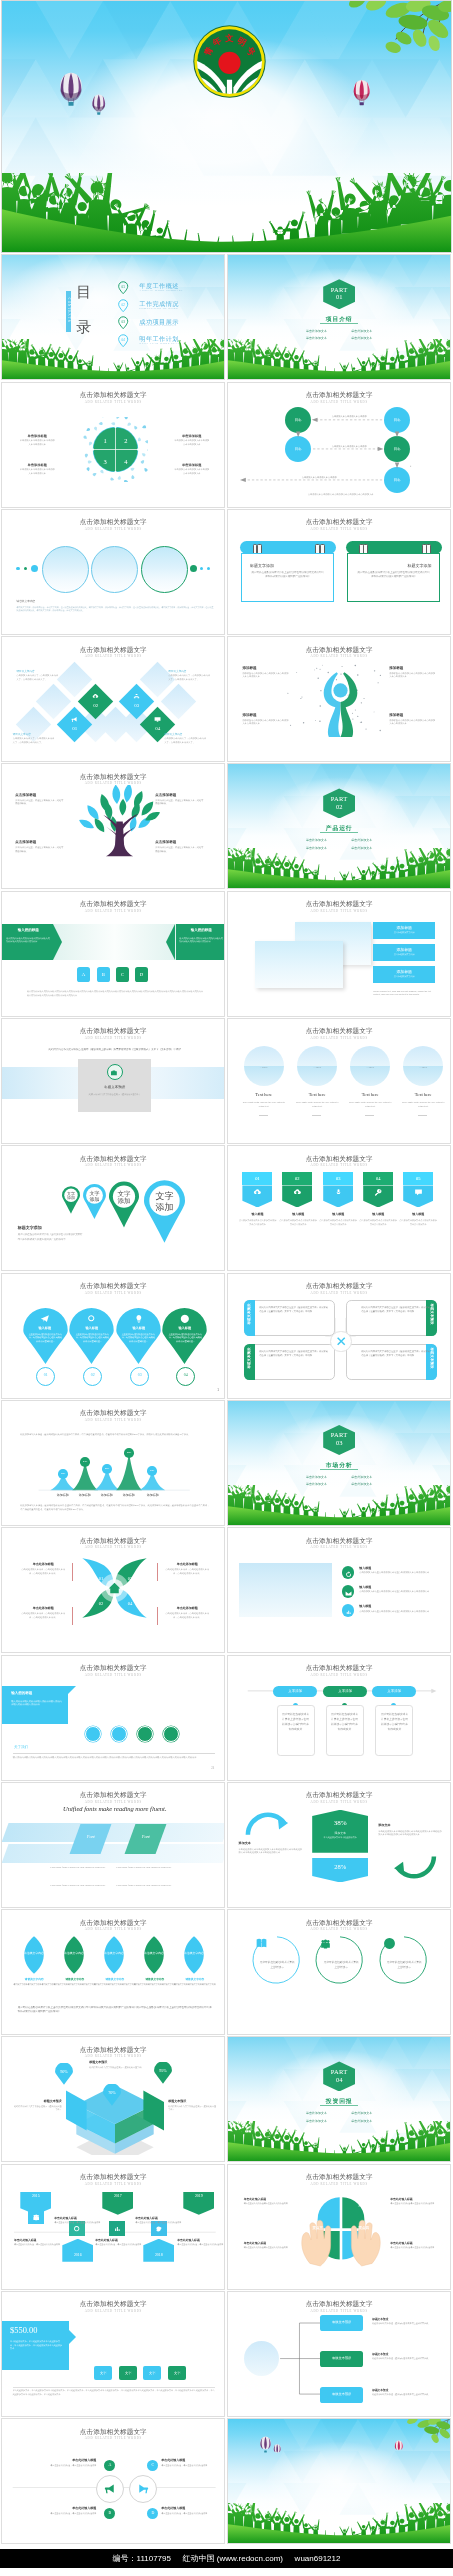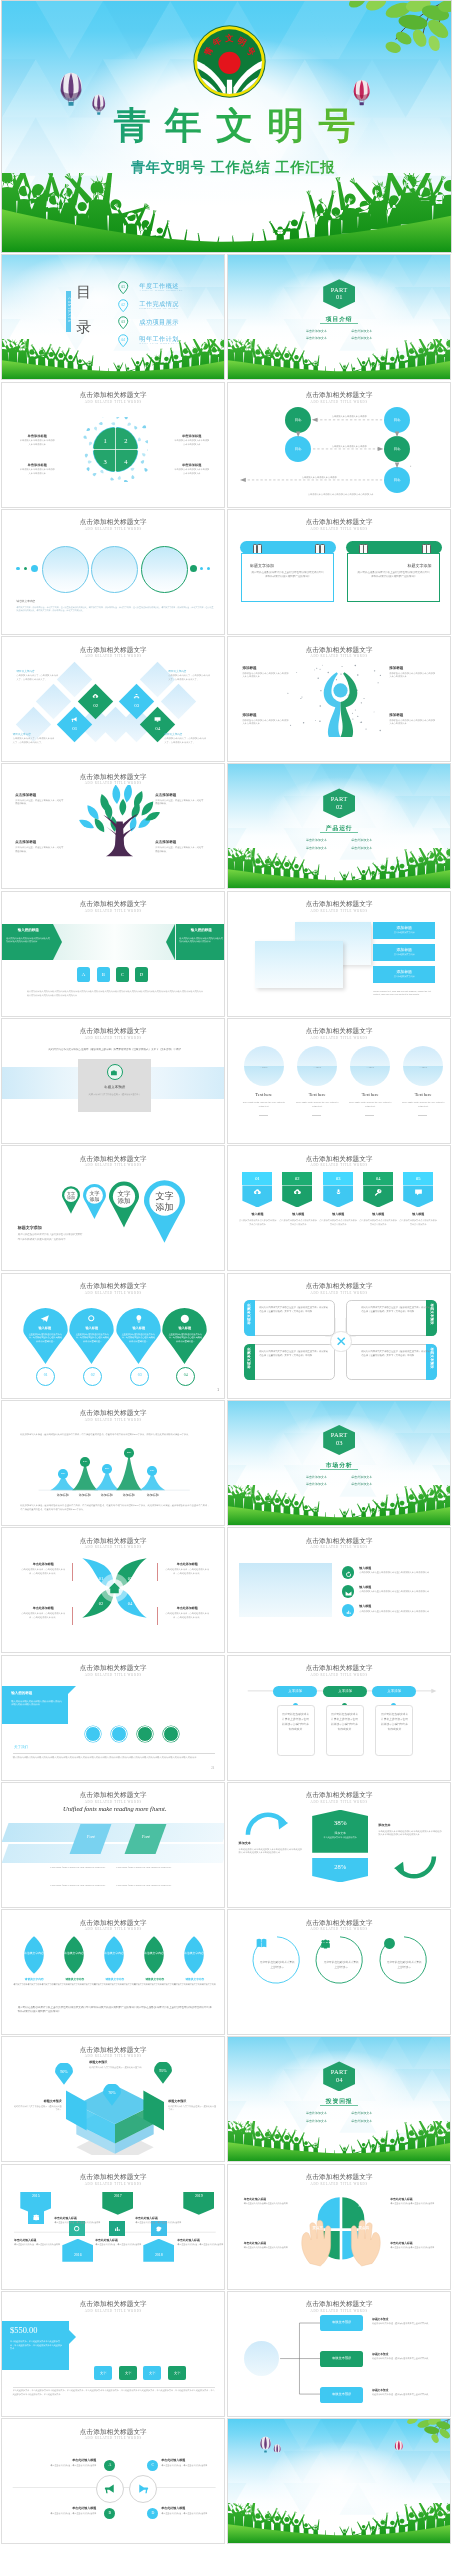--- a/index.html
+++ b/index.html
@@ -225,22 +225,20 @@
          <g class="lgtext" fill="#e4141c">
             <text x="23.6" y="44.7" text-anchor="middle" font-size="13" font-weight="bold" transform="rotate(-64 23.6 40.2)">青</text>
             <text x="36.9" y="30.0" text-anchor="middle" font-size="13" font-weight="bold" transform="rotate(-32 36.9 25.5)">年</text>
             <text x="56.0" y="24.5" text-anchor="middle" font-size="13" font-weight="bold" transform="rotate(0 56.0 20.0)">文</text>
             <text x="75.1" y="30.0" text-anchor="middle" font-size="13" font-weight="bold" transform="rotate(32 75.1 25.5)">明</text>
             <text x="88.4" y="44.7" text-anchor="middle" font-size="13" font-weight="bold" transform="rotate(64 88.4 40.2)">号</text>
           </g>
        </svg>
      </div>
 
-     <div class="cv-title">青年文明号</div>
-     <div class="cv-sub">青年文明号 工作总结 工作汇报</div>
 
      <svg class="cv-crowd" viewBox="0 0 694 122" preserveAspectRatio="none">
        <defs>
          <linearGradient id="gfield" x1="0" y1="0" x2="0" y2="1">
            <stop offset="0" stop-color="#6fd13a"></stop>
             <stop offset="1" stop-color="#0f9214"></stop>
          </linearGradient>
          <linearGradient id="gppl" x1="0" y1="0" x2="0" y2="1">
            <stop offset="0" stop-color="#3cb432"></stop>
             <stop offset="1" stop-color="#0c8a12"></stop>
@@ -1837,14 +1835,19 @@
     <g fill="url(#ppend)" class="crowdppl">
             <path d="M2 1.1 a5.7 5.7 0 1 0 0.01 0 Z M-6.2 41.6 L-5.0 16.9 Q2 14.2 9.0 16.9 L10.2 41.6 Z M-7.2 17.9 L-11.0 -10.2 L-12.7 -14.8 L-11.7 -15.0 L-9.2 -10.6 L-10.9 -15.5 L-9.8 -15.7 L-9.2 -10.6 L-9.0 -15.5 L-7.9 -15.7 L-9.2 -10.6 L-8.0 -10.8 L-1.9 17.0 Z M7.7 15.8 L31.4 9.4 L35.7 7.0 L36.0 8.1 L31.9 11.1 L36.6 8.7 L37.0 9.8 L31.9 11.1 L36.9 10.7 L37.2 11.7 L31.9 11.1 L32.3 12.3 L9.4 21.0 Z M17 3.7 a5.2 5.2 0 1 0 0.01 0 Z M14.9 5.3 L11.4 1.1 L14.9 4.1 Z M17.0 4.7 L16.0 -0.7 L17.6 3.7 Z M19.0 5.2 L20.8 0.1 L20.1 4.7 Z M20.6 6.7 L24.7 3.1 L21.7 6.7 Z M21.1 8.8 L26.5 7.7 L22.2 9.4 Z M20.6 10.8 L25.8 12.6 L21.2 11.9 Z M19.2 12.4 L22.8 16.5 L19.2 13.6 Z M17.1 13.0 L18.3 18.4 L16.5 14.0 Z M15.1 12.5 L13.4 17.7 L14.0 13.1 Z M9.6 40.4 L10.6 18.1 Q17 15.6 23.4 18.1 L24.4 40.4 Z M8.9 19.7 L-1.2 -1.5 L-4.0 -5.0 L-3.1 -5.5 L0.3 -2.3 L-2.6 -6.1 L-1.7 -6.6 L0.3 -2.3 L-0.9 -6.6 L-0.0 -7.1 L0.3 -2.3 L1.3 -2.8 L13.2 17.3 Z M20.7 17.4 L32.0 -3.2 L33.1 -7.5 L34.0 -7.0 L33.4 -2.4 L34.8 -7.0 L35.7 -6.6 L33.4 -2.4 L36.3 -5.9 L37.2 -5.5 L33.4 -2.4 L34.4 -2.0 L25.2 19.6 Z M32 4.3 a5.2 5.2 0 1 0 0.01 0 Z M29.9 5.9 L26.3 1.7 L29.9 4.7 Z M32.0 5.3 L30.9 -0.1 L32.6 4.3 Z M34.1 5.9 L35.9 0.6 L35.1 5.3 Z M35.6 7.4 L39.8 3.7 L36.8 7.4 Z M36.2 9.5 L41.6 8.4 L37.2 10.1 Z M35.7 11.5 L40.9 13.3 L36.3 12.6 Z M34.2 13.1 L37.9 17.3 L34.2 14.3 Z M32.1 13.7 L33.3 19.2 L31.5 14.8 Z M30.0 13.2 L28.3 18.5 L29.0 13.8 Z M24.5 41.5 L25.5 18.8 Q32 16.3 38.5 18.8 L39.5 41.5 Z M24.1 20.9 L11.2 3.8 L7.7 1.0 L8.4 0.4 L12.4 2.8 L8.8 -0.4 L9.6 -1.0 L12.4 2.8 L10.4 -1.3 L11.1 -1.9 L12.4 2.8 L13.3 2.1 L27.9 17.7 Z M35.5 19.0 L40.5 -7.9 L40.2 -12.4 L41.2 -12.3 L42.1 -7.7 L42.0 -12.5 L43.0 -12.4 L42.1 -7.7 L43.7 -11.9 L44.7 -11.8 L42.1 -7.7 L43.2 -7.5 L40.5 19.7 Z M47 15.7 a4.4 4.4 0 1 0 0.01 0 Z M40.7 46.8 L41.6 27.9 Q47 25.8 52.4 27.9 L53.3 46.8 Z M39.9 28.6 L37.0 6.9 L35.7 3.4 L36.5 3.3 L38.4 6.7 L37.1 2.9 L37.9 2.7 L38.4 6.7 L38.6 2.9 L39.4 2.8 L38.4 6.7 L39.3 6.5 L44.0 27.9 Z M51.4 27.0 L69.6 22.1 L72.9 20.2 L73.2 21.0 L70.0 23.4 L73.6 21.5 L73.9 22.3 L70.0 23.4 L73.8 23.0 L74.1 23.8 L70.0 23.4 L70.3 24.3 L52.7 31.0 Z M62 16.7 a4.3 4.3 0 1 0 0.01 0 Z M60.3 18.0 L57.4 14.6 L60.3 17.0 Z M62.0 17.5 L61.1 13.1 L62.5 16.7 Z M63.7 18.0 L65.1 13.7 L64.5 17.5 Z M64.9 19.2 L68.3 16.2 L65.9 19.2 Z M65.4 20.9 L69.8 20.0 L66.2 21.4 Z M65.0 22.6 L69.2 24.0 L65.5 23.4 Z M63.8 23.8 L66.8 27.2 L63.8 24.8 Z M62.1 24.3 L63.0 28.7 L61.6 25.2 Z M60.4 23.9 L59.0 28.2 L59.6 24.4 Z M55.9 46.8 L56.8 28.5 Q62 26.4 67.2 28.5 L68.1 46.8 Z M55.3 29.8 L47.1 12.4 L44.8 9.6 L45.5 9.2 L48.3 11.8 L45.9 8.6 L46.6 8.3 L48.3 11.8 L47.3 8.2 L48.0 7.8 L48.3 11.8 L49.1 11.3 L58.9 27.9 Z M65.1 28.0 L74.3 11.1 L75.2 7.5 L76.0 7.9 L75.5 11.6 L76.6 7.9 L77.4 8.3 L75.5 11.6 L77.8 8.8 L78.5 9.1 L75.5 11.6 L76.3 12.0 L68.7 29.7 Z M77 20.2 a3.9 3.9 0 1 0 0.01 0 Z M71.4 48.1 L72.1 31.1 Q77 29.2 81.9 31.1 L82.6 48.1 Z M70.8 32.3 L63.2 16.2 L61.1 13.6 L61.7 13.3 L64.3 15.7 L62.1 12.8 L62.8 12.4 L64.3 15.7 L63.4 12.4 L64.1 12.0 L64.3 15.7 L65.1 15.3 L74.1 30.6 Z M79.8 30.6 L88.4 15.0 L89.2 11.7 L89.9 12.1 L89.5 15.5 L90.5 12.1 L91.2 12.4 L89.5 15.5 L91.6 12.9 L92.3 13.2 L89.5 15.5 L90.2 15.9 L83.2 32.3 Z M92 21.6 a4.0 4.0 0 1 0 0.01 0 Z M86.3 49.9 L87.1 32.7 Q92 30.8 96.9 32.7 L97.7 49.9 Z M85.7 34.0 L78.0 17.6 L75.8 15.0 L76.5 14.6 L79.1 17.0 L76.9 14.1 L77.6 13.7 L79.1 17.0 L78.2 13.7 L78.9 13.3 L79.1 17.0 L79.9 16.6 L89.1 32.2 Z M94.9 32.2 L103.5 16.4 L104.4 13.0 L105.1 13.4 L104.7 16.9 L105.7 13.4 L106.4 13.7 L104.7 16.9 L106.8 14.2 L107.5 14.6 L104.7 16.9 L105.4 17.3 L98.3 33.9 Z M107 24.8 a3.5 3.5 0 1 0 0.01 0 Z M102.0 49.6 L102.7 34.5 Q107 32.9 111.3 34.5 L112.0 49.6 Z M101.5 35.6 L94.8 21.3 L92.9 19.0 L93.4 18.7 L95.7 20.8 L93.8 18.2 L94.4 17.9 L95.7 20.8 L94.9 17.9 L95.5 17.6 L95.7 20.8 L96.4 20.4 L104.5 34.0 Z M109.5 34.1 L117.1 20.2 L117.9 17.3 L118.5 17.6 L118.1 20.7 L119.0 17.6 L119.6 17.9 L118.1 20.7 L120.0 18.4 L120.6 18.6 L118.1 20.7 L118.8 21.0 L112.5 35.6 Z M122 31.5 a2.8 2.8 0 1 0 0.01 0 Z M118.0 51.2 L118.6 39.2 Q122 37.9 125.4 39.2 L126.0 51.2 Z M117.5 39.7 L115.7 26.0 L114.8 23.7 L115.3 23.6 L116.5 25.8 L115.7 23.4 L116.2 23.3 L116.5 25.8 L116.7 23.4 L117.2 23.3 L116.5 25.8 L117.1 25.7 L120.1 39.2 Z M124.8 38.7 L136.3 35.6 L138.4 34.4 L138.6 34.9 L136.6 36.4 L138.9 35.2 L139.1 35.7 L136.6 36.4 L139.0 36.2 L139.2 36.7 L136.6 36.4 L136.8 37.0 L125.6 41.2 Z M137 34.1 a2.7 2.7 0 1 0 0.01 0 Z M135.9 34.9 L134.1 32.7 L135.9 34.3 Z M137.0 34.6 L136.5 31.8 L137.3 34.1 Z M138.1 34.9 L139.0 32.2 L138.6 34.6 Z M138.8 35.7 L141.0 33.8 L139.5 35.7 Z M139.2 36.7 L141.9 36.2 L139.7 37.0 Z M138.9 37.8 L141.6 38.7 L139.2 38.3 Z M138.1 38.6 L140.0 40.7 L138.1 39.2 Z M137.1 38.9 L137.6 41.7 L136.8 39.4 Z M136.0 38.7 L135.1 41.4 L135.5 39.0 Z M133.1 53.1 L133.7 41.5 Q137 40.2 140.3 41.5 L140.9 53.1 Z M132.9 42.6 L126.3 33.8 L124.5 32.4 L124.9 32.1 L127.0 33.3 L125.1 31.7 L125.5 31.3 L127.0 33.3 L125.9 31.2 L126.3 30.9 L127.0 33.3 L127.4 32.9 L134.9 40.9 Z M138.8 41.6 L141.3 27.8 L141.2 25.5 L141.7 25.6 L142.2 27.9 L142.1 25.4 L142.6 25.5 L142.2 27.9 L143.0 25.7 L143.5 25.8 L142.2 27.9 L142.7 28.0 L141.4 41.9 Z M151.3 52.2 L151.9 43.3 L151.6 42.0 L151.9 42.0 L152.3 43.3 L152.2 41.9 L152.5 41.9 L152.3 43.3 L152.7 42.0 L153.0 42.0 L152.3 43.3 L152.7 43.3 L152.7 52.2 Z M166.4 53.5 L166.1 46.1 L165.8 45.0 L166.0 45.0 L166.5 46.1 L166.2 44.9 L166.5 44.9 L166.5 46.1 L166.7 45.0 L166.9 44.9 L166.5 46.1 L166.8 46.1 L167.6 53.4 Z M182 40.6 a2.0 2.0 0 1 0 0.01 0 Z M181.2 41.2 L179.8 39.6 L181.2 40.7 Z M182.0 41.0 L181.6 38.9 L182.2 40.6 Z M182.8 41.2 L183.5 39.1 L183.2 41.0 Z M183.4 41.8 L185.0 40.4 L183.9 41.8 Z M183.6 42.6 L185.8 42.2 L184.0 42.8 Z M183.4 43.4 L185.5 44.1 L183.7 43.8 Z M182.9 44.0 L184.3 45.6 L182.9 44.5 Z M182.1 44.3 L182.5 46.4 L181.8 44.7 Z M181.2 44.1 L180.6 46.1 L180.8 44.3 Z M179.1 55.1 L179.5 46.3 Q182 45.3 184.5 46.3 L184.9 55.1 Z M178.8 46.9 L174.8 38.5 L173.7 37.1 L174.0 37.0 L175.4 38.2 L174.3 36.7 L174.6 36.5 L175.4 38.2 L174.9 36.5 L175.3 36.3 L175.4 38.2 L175.8 38.0 L180.5 46.0 Z M183.5 46.0 L187.9 37.9 L188.4 36.2 L188.7 36.3 L188.5 38.1 L189.1 36.3 L189.4 36.5 L188.5 38.1 L189.6 36.8 L190.0 36.9 L188.5 38.1 L188.9 38.3 L185.2 46.9 Z M197 43.9 a1.9 1.9 0 1 0 0.01 0 Z M194.2 57.7 L194.6 49.3 Q197 48.4 199.4 49.3 L199.8 57.7 Z M193.9 49.7 L192.6 40.1 L192.0 38.5 L192.3 38.4 L193.2 40.0 L192.6 38.3 L193.0 38.2 L193.2 40.0 L193.3 38.3 L193.6 38.2 L193.2 40.0 L193.6 39.9 L195.7 49.3 Z M198.9 49.0 L207.0 46.8 L208.5 45.9 L208.6 46.3 L207.2 47.3 L208.8 46.5 L208.9 46.9 L207.2 47.3 L208.9 47.2 L209.0 47.5 L207.2 47.3 L207.3 47.7 L199.5 50.7 Z M212 34.1 a2.7 2.7 0 1 0 0.01 0 Z M208.2 52.9 L208.7 41.4 Q212 40.2 215.3 41.4 L215.8 52.9 Z M207.8 42.3 L202.7 31.4 L201.2 29.6 L201.7 29.4 L203.4 31.0 L201.9 29.0 L202.4 28.8 L203.4 31.0 L202.8 28.8 L203.3 28.5 L203.4 31.0 L203.9 30.7 L210.1 41.1 Z M213.9 41.1 L219.7 30.6 L220.3 28.3 L220.7 28.6 L220.4 30.9 L221.1 28.6 L221.6 28.8 L220.4 30.9 L221.9 29.1 L222.3 29.3 L220.4 30.9 L220.9 31.2 L216.2 42.2 Z M227 35.5 a2.8 2.8 0 1 0 0.01 0 Z M224.2 37.7 Q221.7 44.4 223.9 47.7 L226.4 41.3 Z M229.8 37.7 Q232.3 44.4 230.1 47.7 L227.6 41.3 Z M223.0 55.2 L223.6 43.2 Q227 41.9 230.4 43.2 L231.0 55.2 Z M222.5 43.8 L219.5 30.9 L218.4 28.8 L218.9 28.7 L220.3 30.7 L219.2 28.4 L219.7 28.2 L220.3 30.7 L220.2 28.3 L220.7 28.2 L220.3 30.7 L220.9 30.5 L225.1 43.1 Z M228.9 43.1 L232.7 30.4 L232.8 28.1 L233.3 28.2 L233.5 30.7 L233.7 28.1 L234.3 28.2 L233.5 30.7 L234.6 28.5 L235.1 28.6 L233.5 30.7 L234.1 30.8 L231.5 43.8 Z M242 26.5 a3.6 3.6 0 1 0 0.01 0 Z M240.5 27.6 L238.0 24.7 L240.6 26.8 Z M242.0 27.2 L241.3 23.4 L242.4 26.5 Z M243.4 27.6 L244.7 23.9 L244.1 27.2 Z M244.5 28.6 L247.4 26.1 L245.3 28.6 Z M244.9 30.0 L248.7 29.3 L245.6 30.5 Z M244.5 31.5 L248.2 32.7 L245.0 32.2 Z M243.5 32.6 L246.1 35.4 L243.5 33.4 Z M242.1 33.0 L242.9 36.7 L241.7 33.7 Z M240.6 32.7 L239.5 36.3 L239.9 33.1 Z M236.8 52.2 L237.5 36.5 Q242 34.8 246.5 36.5 L247.2 52.2 Z M236.5 38.0 L227.6 26.1 L225.2 24.2 L225.7 23.8 L228.5 25.4 L226.0 23.2 L226.5 22.8 L228.5 25.4 L227.0 22.6 L227.6 22.2 L228.5 25.4 L229.1 24.9 L239.2 35.7 Z M244.4 36.6 L247.8 18.0 L247.7 14.9 L248.3 15.0 L249.0 18.2 L248.9 14.8 L249.6 14.9 L249.0 18.2 L250.1 15.3 L250.8 15.3 L249.0 18.2 L249.7 18.3 L247.9 37.1 Z M257 27.4 a3.5 3.5 0 1 0 0.01 0 Z M251.9 52.4 L252.6 37.2 Q257 35.5 261.4 37.2 L262.1 52.4 Z M253.1 39.5 L237.9 40.0 L235.0 40.9 L235.0 40.2 L237.9 38.9 L234.7 39.7 L234.6 39.0 L237.9 38.9 L234.8 38.5 L234.8 37.8 L237.9 38.9 L237.8 38.2 L252.8 36.1 Z M259.4 36.9 L265.1 22.0 L265.4 19.0 L266.1 19.2 L266.1 22.4 L266.6 19.2 L267.3 19.4 L266.1 22.4 L267.7 19.7 L268.3 19.9 L266.1 22.4 L266.9 22.6 L262.7 38.0 Z M272 24.3 a3.7 3.7 0 1 0 0.01 0 Z M266.6 50.7 L267.4 34.6 Q272 32.9 276.6 34.6 L277.4 50.7 Z M266.0 35.3 L263.5 16.9 L262.4 13.9 L263.1 13.8 L264.7 16.7 L263.6 13.4 L264.3 13.3 L264.7 16.7 L264.8 13.4 L265.5 13.3 L264.7 16.7 L265.5 16.5 L269.5 34.7 Z M275.7 33.9 L291.2 29.7 L294.0 28.2 L294.2 28.8 L291.6 30.8 L294.6 29.3 L294.8 30.0 L291.6 30.8 L294.8 30.5 L295.0 31.2 L291.6 30.8 L291.8 31.6 L276.8 37.3 Z M287 14.5 a4.4 4.4 0 1 0 0.01 0 Z M280.7 45.8 L281.6 26.8 Q287 24.7 292.4 26.8 L293.3 45.8 Z M279.9 27.5 L277.0 5.8 L275.6 2.2 L276.4 2.1 L278.3 5.5 L277.0 1.7 L277.9 1.6 L278.3 5.5 L278.5 1.7 L279.4 1.6 L278.3 5.5 L279.3 5.4 L284.0 26.8 Z M291.4 25.9 L309.7 21.0 L313.0 19.1 L313.3 19.9 L310.1 22.3 L313.7 20.4 L314.0 21.2 L310.1 22.3 L313.9 21.9 L314.2 22.7 L310.1 22.3 L310.4 23.2 L292.7 29.9 Z M302 13.7 a4.5 4.5 0 1 0 0.01 0 Z M300.2 15.1 L297.1 11.5 L300.2 14.1 Z M302.0 14.6 L301.1 10.0 L302.5 13.7 Z M303.7 15.1 L305.3 10.6 L304.6 14.6 Z M305.1 16.3 L308.6 13.2 L306.1 16.4 Z M305.6 18.1 L310.2 17.2 L306.4 18.6 Z M305.1 19.9 L309.6 21.4 L305.6 20.8 Z M303.9 21.2 L307.0 24.8 L303.9 22.2 Z M302.1 21.7 L303.1 26.4 L301.6 22.6 Z M300.3 21.3 L298.9 25.8 L299.4 21.8 Z M295.6 45.4 L296.5 26.1 Q302 24.0 307.5 26.1 L308.4 45.4 Z M295.0 27.5 L286.3 9.2 L283.9 6.2 L284.7 5.8 L287.6 8.6 L285.1 5.3 L285.9 4.9 L287.6 8.6 L286.6 4.8 L287.3 4.4 L287.6 8.6 L288.4 8.1 L298.8 25.5 Z M305.2 25.6 L314.9 7.8 L315.9 4.1 L316.7 4.5 L316.2 8.4 L317.4 4.5 L318.1 4.9 L316.2 8.4 L318.6 5.4 L319.4 5.8 L316.2 8.4 L317.0 8.8 L309.0 27.4 Z M317 5.9 a5.3 5.3 0 1 0 0.01 0 Z M309.4 43.3 L310.5 20.5 Q317 18.0 323.5 20.5 L324.6 43.3 Z M308.7 22.2 L298.5 0.6 L295.6 -3.0 L296.5 -3.4 L300.0 -0.2 L297.0 -4.1 L297.9 -4.6 L300.0 -0.2 L298.8 -4.6 L299.7 -5.1 L300.0 -0.2 L301.0 -0.7 L313.2 19.8 Z M320.8 19.9 L332.3 -1.1 L333.4 -5.5 L334.3 -5.0 L333.8 -0.4 L335.2 -5.0 L336.1 -4.6 L333.8 -0.4 L336.6 -3.9 L337.5 -3.5 L333.8 -0.4 L334.8 0.1 L325.3 22.1 Z M332 11.3 a4.8 4.8 0 1 0 0.01 0 Z M325.1 45.2 L326.1 24.6 Q332 22.3 337.9 24.6 L338.9 45.2 Z M324.3 25.4 L321.1 1.8 L319.6 -2.1 L320.5 -2.2 L322.6 1.5 L321.2 -2.7 L322.1 -2.8 L322.6 1.5 L322.8 -2.6 L323.7 -2.8 L322.6 1.5 L323.6 1.3 L328.8 24.6 Z M336.8 23.6 L356.7 18.3 L360.2 16.2 L360.5 17.1 L357.1 19.7 L361.0 17.7 L361.3 18.6 L357.1 19.7 L361.2 19.3 L361.5 20.2 L357.1 19.7 L357.4 20.7 L338.2 28.0 Z M347 1.1 a5.9 5.9 0 1 0 0.01 0 Z M344.6 2.9 L340.6 -1.9 L344.6 1.6 Z M347.0 2.2 L345.8 -3.9 L347.7 1.1 Z M349.3 2.9 L351.4 -3.1 L350.5 2.2 Z M351.1 4.6 L355.8 0.4 L352.4 4.6 Z M351.7 6.9 L357.9 5.7 L352.9 7.6 Z M351.2 9.3 L357.1 11.3 L351.8 10.4 Z M349.5 11.0 L353.6 15.7 L349.5 12.4 Z M347.1 11.7 L348.4 17.9 L346.5 12.9 Z M344.8 11.2 L342.8 17.1 L343.6 11.8 Z M338.5 43.0 L339.7 17.5 Q347 14.7 354.3 17.5 L355.5 43.0 Z M338.0 19.8 L323.5 0.5 L319.5 -2.6 L320.4 -3.4 L324.9 -0.6 L320.8 -4.2 L321.7 -4.9 L324.9 -0.6 L322.6 -5.2 L323.5 -5.9 L324.9 -0.6 L325.9 -1.5 L342.4 16.2 Z M351.0 17.6 L356.5 -12.7 L356.2 -17.8 L357.4 -17.6 L358.4 -12.5 L358.3 -17.9 L359.4 -17.7 L358.4 -12.5 L360.2 -17.2 L361.3 -17.1 L358.4 -12.5 L359.6 -12.3 L356.6 18.4 Z "></path>
           </g>
     <path class="fieldpath" fill="url(#pfend)" d="M0 33 C60 41 130 50 186 50 C246 50 300 43 347 34 L347 62 L0 62Z"></path>
     <g fill="url(#ppend)" class="crowdppl2">
             <path d=""></path>
           </g>
   </svg>
       </div>
     </div>
+  <div class="footer">
+    <span>编号：11107795</span>
+    <span>红动中国 (www.redocn.com)</span>
+    <span>wuan691212</span>
+  </div>
 </div>
 
 
 </body></html>

